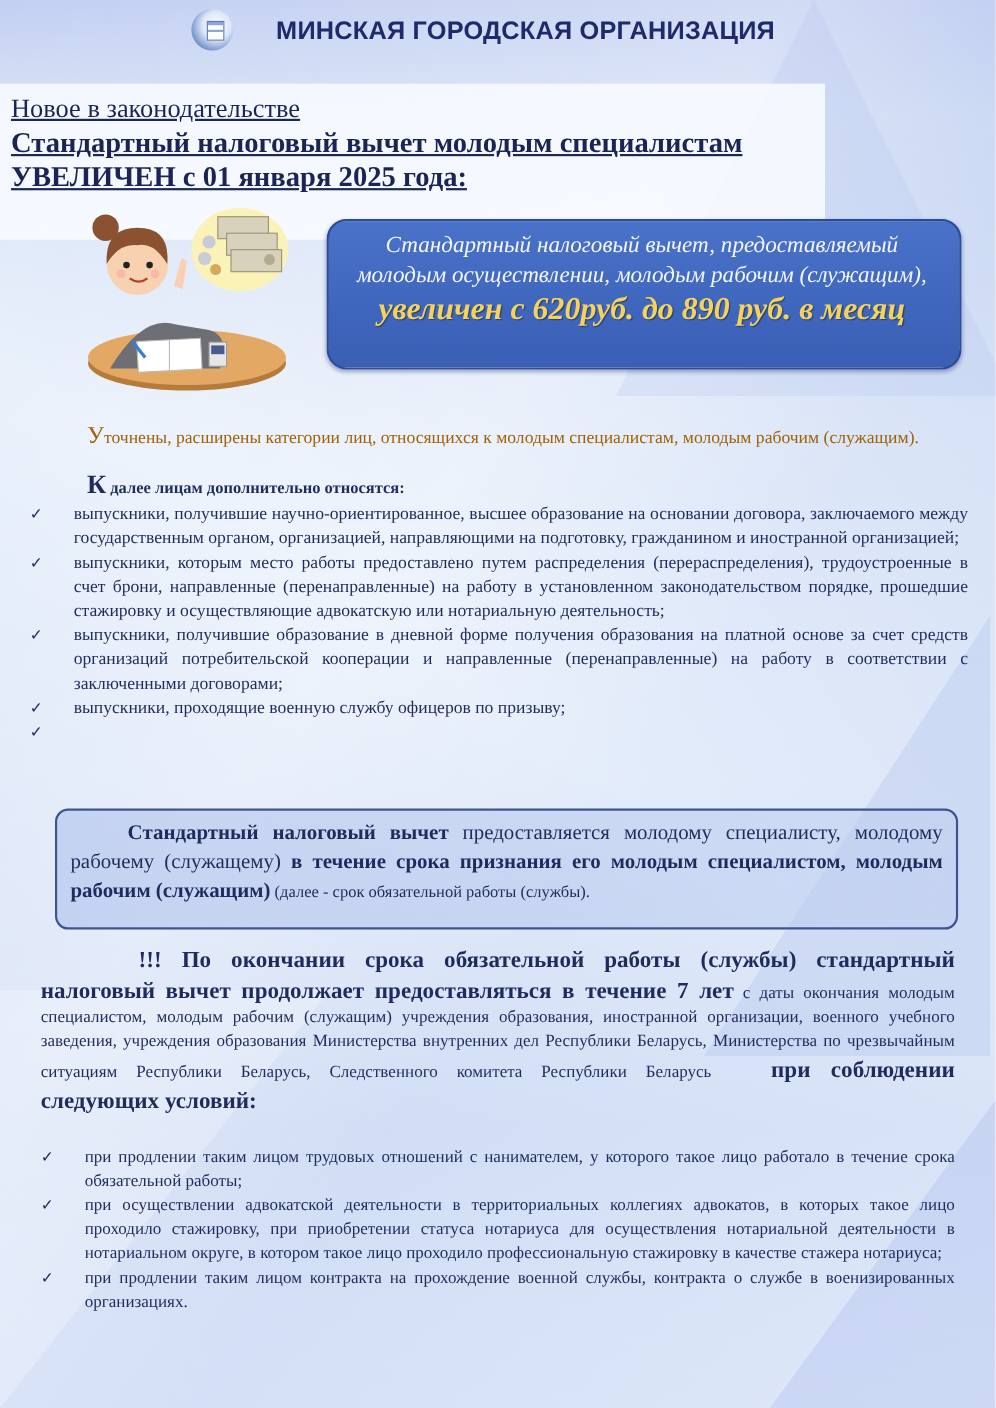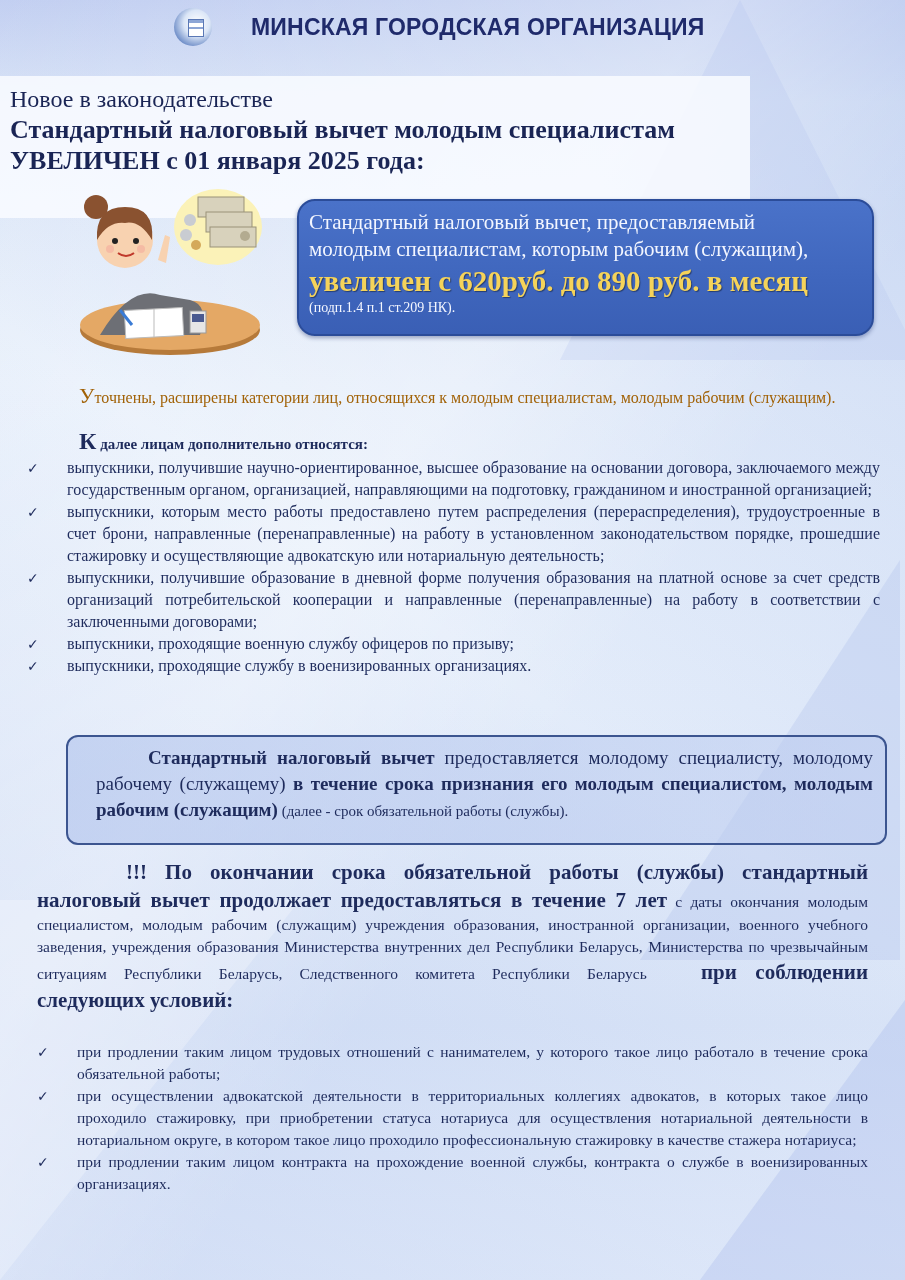--- a/index.html
+++ b/index.html
@@ -19,48 +19,48 @@
   .f3 { left: 0; top: 900px; width: 0; height: 0; border-right: 300px solid transparent; border-top: 380px solid rgba(255,255,255,0.25); }
   .f4 { left: 700px; top: 1000px; width: 0; height: 0; border-left: 205px solid transparent; border-bottom: 280px solid rgba(150,170,230,0.25); }
 
   
   .header { position: absolute; left: 174px; top: 6px; height: 42px; display: flex; align-items: center; }
   .logo { width: 38px; height: 38px; border-radius: 50%; background: radial-gradient(circle at 60% 40%, #ffffff 0%, #dbe6f7 40%, #6f8ec8 75%, #3c5a9a 100%); position: relative; margin-right: 6px; }
   .logo::after { content: ""; position: absolute; left: 14px; top: 11px; width: 14px; height: 16px; background: #fff; border: 1px solid #5a78b5; box-shadow: inset 0 3px 0 #8da6d6, inset 0 7px 0 #fff, inset 0 9px 0 #8da6d6; }
   .org-title { font-family: "Liberation Sans", "DejaVu Sans", sans-serif; font-weight: bold; font-size: 23px; color: #1f2a6b; letter-spacing: 0.2px; margin-left: 33px; }
 
   
-  .title-box { position: absolute; left: 0; top: 76px; width: 750px; height: 142px; background: rgba(248,250,255,0.88); padding: 8px 0 16px 10px; }
+  .title-box { position: absolute; left: 0; top: 76px; width: 750px; height: 142px; background: rgba(248,250,255,0.88); padding: 8px 0 16px 10px; text-decoration: underline; }
   .title-sub { font-size: 24px; color: #1a2555; line-height: 30px; }
   .title-main { font-size: 26px; font-weight: bold; color: #1a2555; line-height: 31px; }
 
   
   .illus { position: absolute; left: 70px; top: 185px; width: 195px; height: 175px; }
 
   
-  .callout { position: absolute; left: 297px; top: 199px; width: 577px; height: 137px; border-radius: 18px; background: linear-gradient(180deg, #4a72c9 0%, #3f66bd 60%, #3a5fb5 100%); border: 2px solid #2b4c99; box-shadow: 0 2px 4px rgba(30,50,110,0.4); text-align: left; padding: 8px 14px 0 10px; color: #f3f6ff; }
+  .callout { position: absolute; left: 297px; top: 199px; width: 577px; height: 137px; border-radius: 18px; background: linear-gradient(180deg, #4a72c9 0%, #3f66bd 60%, #3a5fb5 100%); border: 2px solid #2b4c99; box-shadow: 0 2px 4px rgba(30,50,110,0.4); text-align: center; padding: 8px 14px 0 10px; color: #f3f6ff; font-style: italic; }
   .callout .l1 { font-size: 21px; line-height: 27px; }
   .callout .l2 { font-size: 29px; font-weight: bold; color: #f5d35a; line-height: 36px; text-shadow: 1px 1px 1px rgba(0,0,0,0.4); }
   .callout .l3 { font-size: 14px; line-height: 18px; }
 
   
   .p-intro { position: absolute; left: 27px; top: 385px; width: 853px; font-size: 16px; line-height: 22px; text-align: justify; text-indent: 52px; color: #a16207; }
   .p-intro .big { font-size: 22px; }
   .sub-head { position: absolute; left: 79px; top: 428px; font-size: 15px; font-weight: bold; color: #1e2b5c; }
   .sub-head .big { font-size: 24px; }
 
   ul.checks { list-style: none; position: absolute; }
   ul.checks li { position: relative; text-align: justify; color: #1e2b5c; }
   ul.checks li .chk { position: absolute; font-family: "DejaVu Sans", sans-serif; }
   .list1 { left: 27px; top: 457px; width: 853px; }
   .list1 li { padding-left: 40px; font-size: 16px; line-height: 22px; }
   .list1 li .chk { left: 0; top: 0; font-size: 14px; }
 
   
-  .info-box { position: absolute; left: 66px; top: 735px; width: 821px; height: 110px; border: 2px solid #3c5590; border-radius: 12px; background: linear-gradient(90deg, rgba(170,190,235,0.55), rgba(190,205,240,0.5)); padding: 8px 12px 0 28px; font-size: 19px; line-height: 26px; text-align: justify; text-indent: 52px; color: #1e2b5c; }
+  .info-box { position: absolute; left: 50px; top: 735px; width: 821px; height: 110px; border: 2px solid #3c5590; border-radius: 12px; background: linear-gradient(90deg, rgba(170,190,235,0.55), rgba(190,205,240,0.5)); padding: 8px 12px 0 12px; font-size: 19px; line-height: 26px; text-align: justify; text-indent: 52px; color: #1e2b5c; }
   .info-box b { font-weight: bold; }
   .info-box .small { font-size: 15px; }
 
   .p-notice { position: absolute; left: 37px; top: 858px; width: 831px; text-align: justify; color: #1e2b5c; font-size: 15.5px; line-height: 22px; }
   .p-notice .bigb { font-size: 21px; font-weight: bold; line-height: 28px; margin-left: 37px; }
   .p-notice .ind { display: inline-block; width: 52px; }
 
   .list2 { left: 37px; top: 1041px; width: 831px; }
   .list2 li { padding-left: 40px; font-size: 15.5px; line-height: 22px; }
   .list2 li .chk { left: 0; top: 0; font-size: 14px; }
@@ -112,35 +112,34 @@
     <path d="M48 68 Q56 74 64 68" stroke="#c0392b" stroke-width="2" fill="none"></path>
     <circle cx="40" cy="64" r="4" fill="#f4b0a0" opacity="0.7"></circle>
     <circle cx="71" cy="64" r="4" fill="#f4b0a0" opacity="0.7"></circle>
     <path d="M88 75 L95 50 L100 52 L96 78 Z" fill="#f8d2b0"></path>
     <line x1="50" y1="125" x2="62" y2="140" stroke="#3a7bd5" stroke-width="3"></line>
   </svg>
 </div>
 
 <div class="callout">
   <div class="l1">Стандартный налоговый вычет, предоставляемый</div>
-  <div class="l1">молодым специалистам, которым рабочим (служащим),</div>
+  <div class="l1">молодым осуществлении, молодым рабочим (служащим),</div>
   <div class="l2">увеличен с 620руб. до 890 руб. в месяц</div>
-  <div class="l3">(подп.1.4 п.1 ст.209 НК).</div>
 </div>
 
 <p class="p-intro"><span class="big">У</span><span>точнены, расширены категории лиц, относящихся к молодым специалистам, молодым рабочим (служащим).</span></p>
 
 <div class="sub-head"><span class="big">К</span><span> далее лицам дополнительно относятся:</span></div>
 
 <ul class="checks list1">
   <li><span class="chk">✓</span><span>выпускники, получившие научно-ориентированное, высшее образование на основании договора, заключаемого между государственным органом, организацией, направляющими на подготовку, гражданином и иностранной организацией;</span></li>
   <li><span class="chk">✓</span><span>выпускники, которым место работы предоставлено путем распределения (перераспределения), трудоустроенные в счет брони, направленные (перенаправленные) на работу в установленном законодательством порядке, прошедшие стажировку и осуществляющие адвокатскую или нотариальную деятельность;</span></li>
   <li><span class="chk">✓</span><span>выпускники, получившие образование в дневной форме получения образования на платной основе за счет средств организаций потребительской кооперации и направленные (перенаправленные) на работу в соответствии с заключенными договорами;</span></li>
   <li><span class="chk">✓</span><span>выпускники, проходящие военную службу офицеров по призыву;</span></li>
-  <li><span class="chk">✓</span><span>выпускники, проходящие службу в военизированных организациях.</span></li>
+  <li><span class="chk">✓</span></li>
 </ul>
 
 <div class="info-box"><b>Стандартный налоговый вычет</b><span> предоставляется молодому специалисту, молодому рабочему (служащему) </span><b>в течение срока признания его молодым специалистом, молодым рабочим (служащим)</b><span class="small"> (далее - срок обязательной работы (службы).</span></div>
 
 <p class="p-notice"><span class="ind"></span><span class="bigb">!!! По окончании срока обязательной работы (службы) стандартный налоговый вычет продолжает предоставляться в течение 7 лет</span><span> с даты окончания молодым специалистом, молодым рабочим (служащим) учреждения образования, иностранной организации, военного учебного заведения, учреждения образования Министерства внутренних дел Республики Беларусь, Министерства по чрезвычайным ситуациям Республики Беларусь, Следственного комитета Республики Беларусь </span><span class="bigb">при соблюдении следующих условий:</span></p>
 
 <ul class="checks list2">
   <li><span class="chk">✓</span><span>при продлении таким лицом трудовых отношений с нанимателем, у которого такое лицо работало в течение срока обязательной работы;</span></li>
   <li><span class="chk">✓</span><span>при осуществлении адвокатской деятельности в территориальных коллегиях адвокатов, в которых такое лицо проходило стажировку, при приобретении статуса нотариуса для осуществления нотариальной деятельности в нотариальном округе, в котором такое лицо проходило профессиональную стажировку в качестве стажера нотариуса;</span></li>
   <li><span class="chk">✓</span><span>при продлении таким лицом контракта на прохождение военной службы, контракта о службе в военизированных организациях.</span></li>

